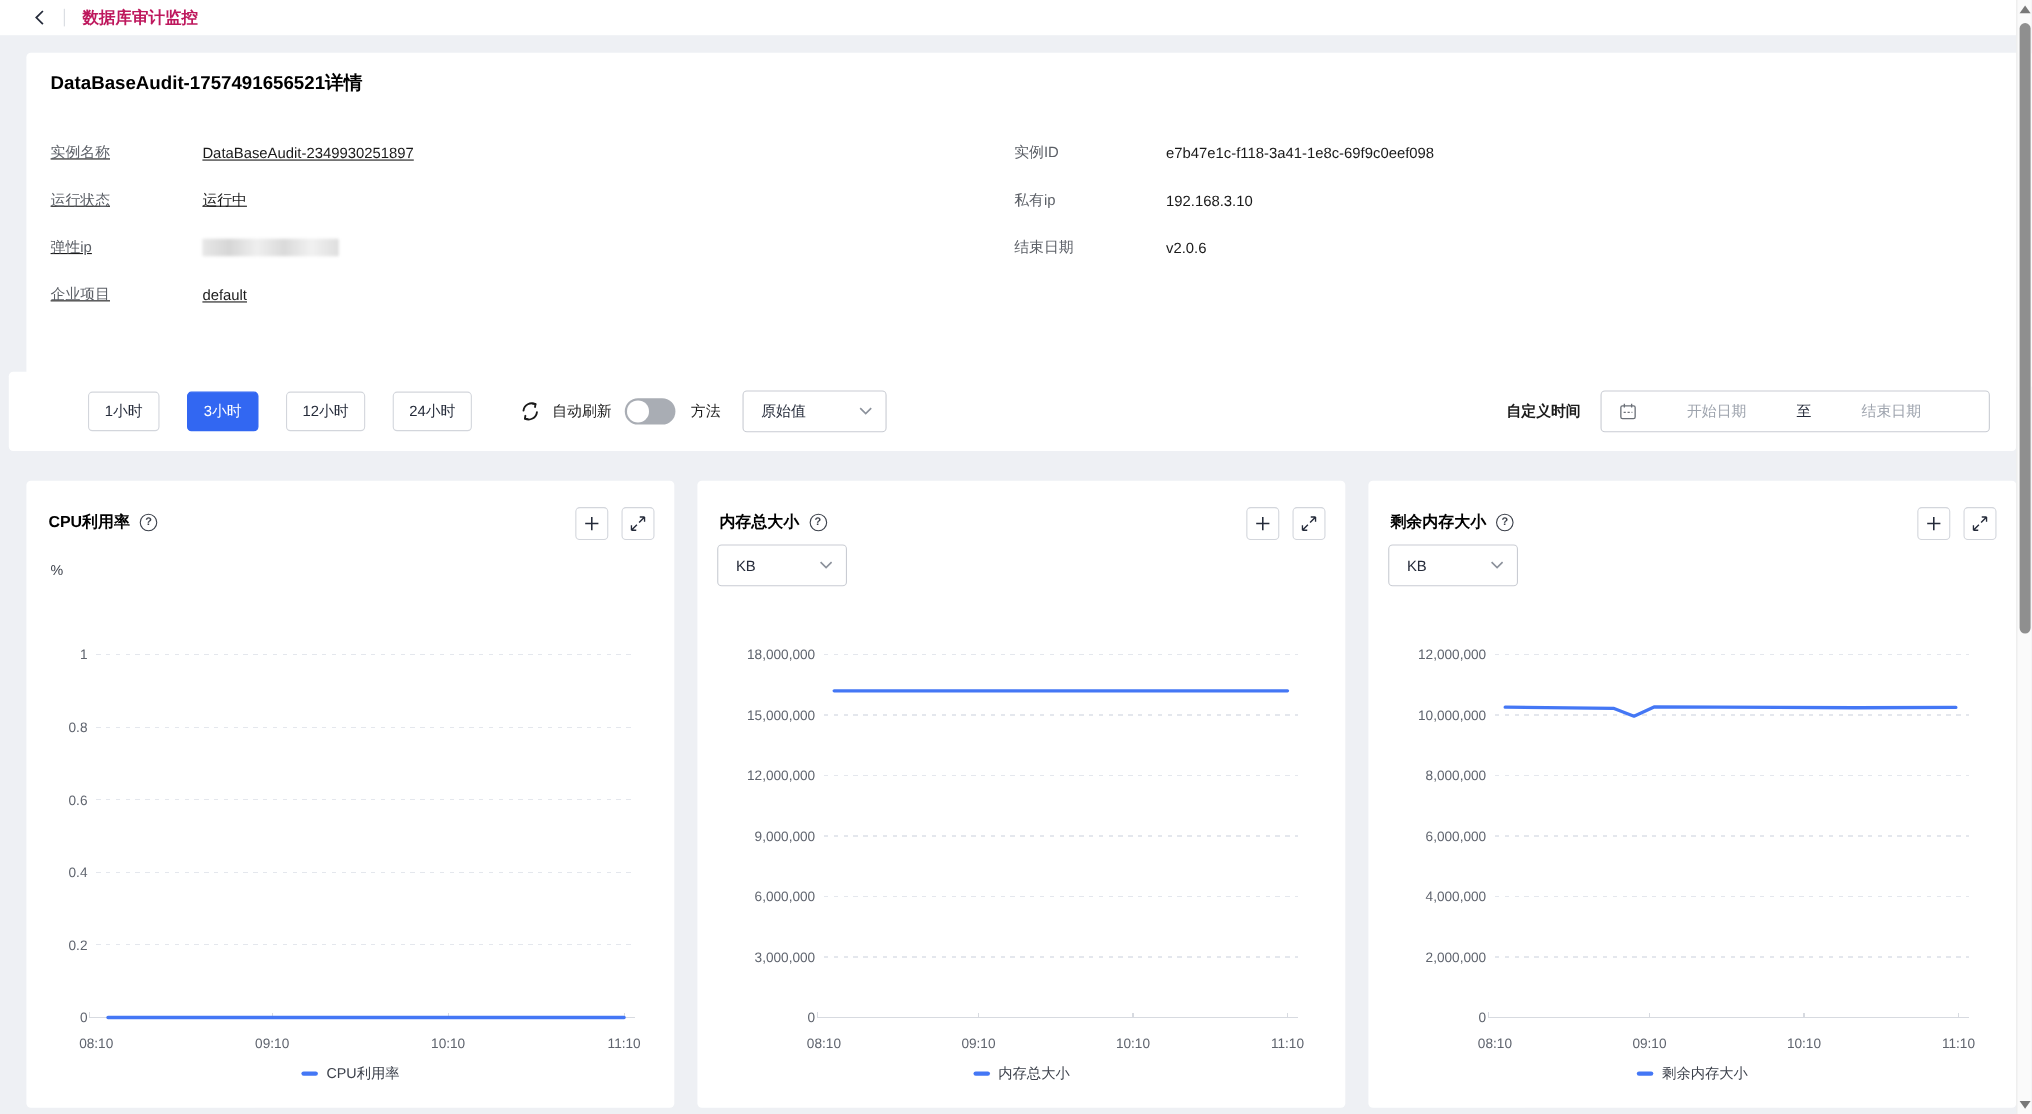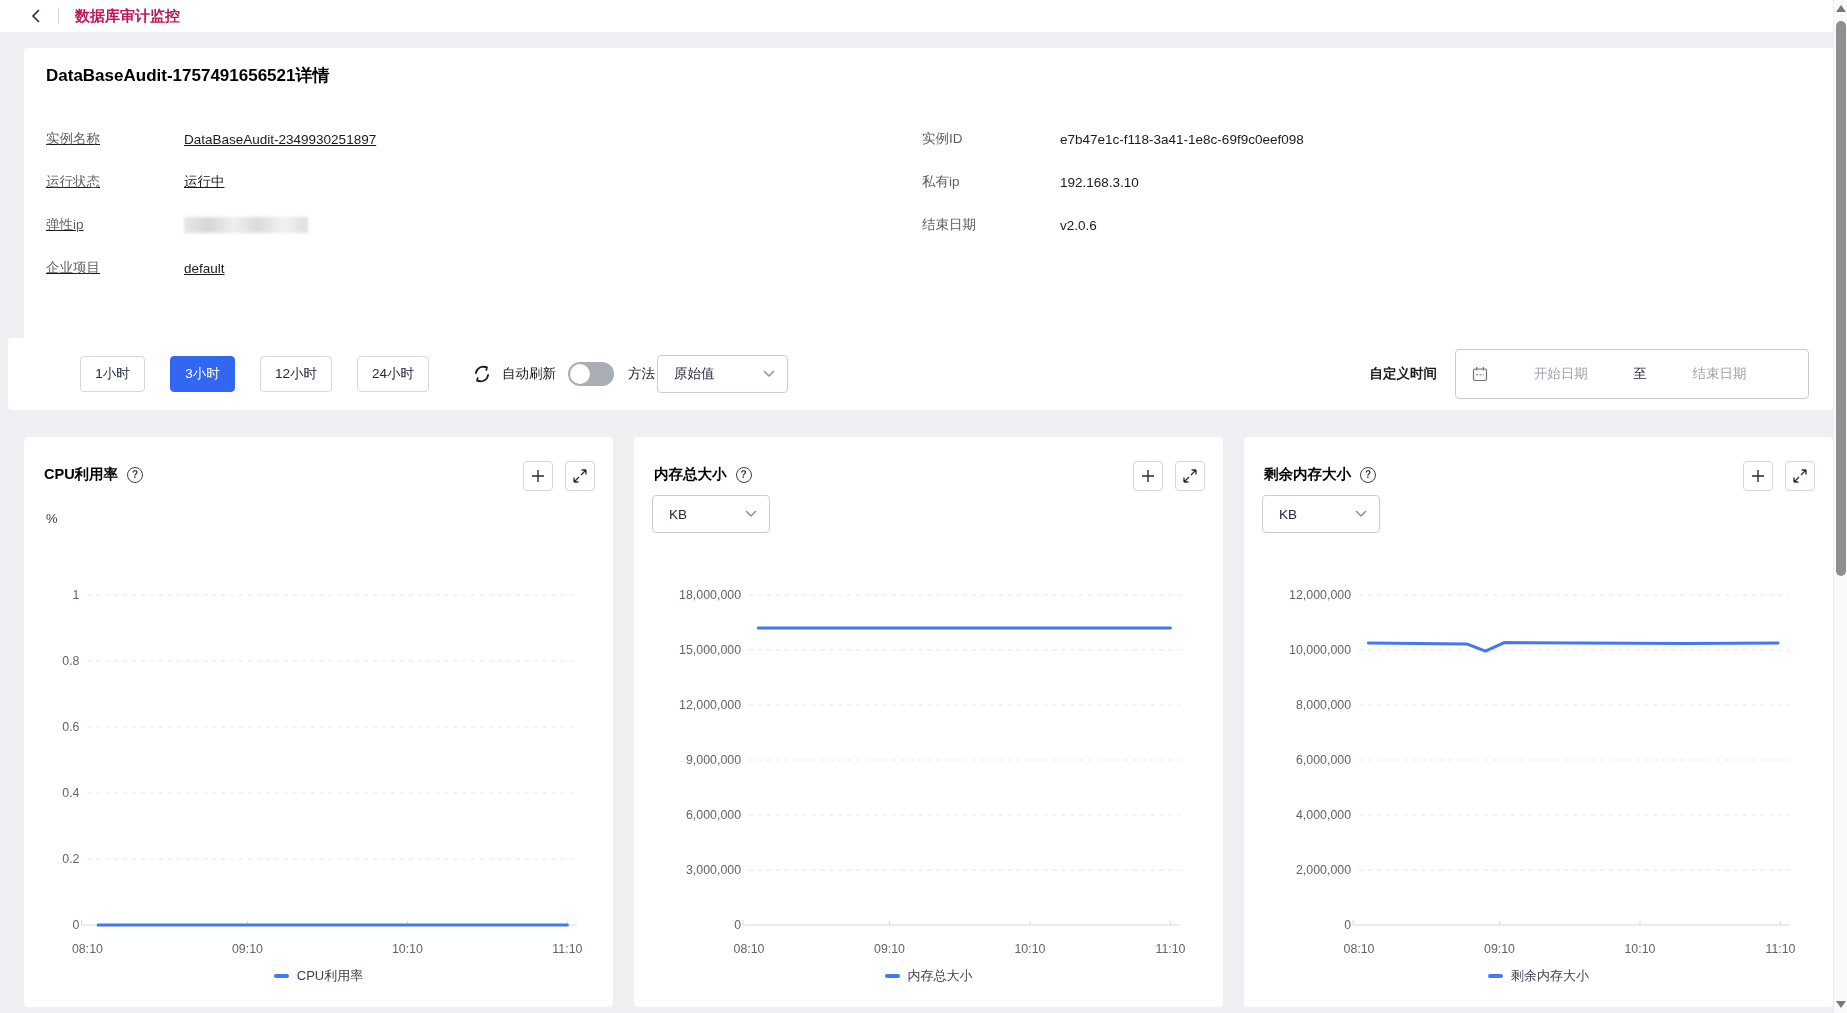--- a/index.html
+++ b/index.html
@@ -46,31 +46,31 @@
     font-family:inherit;
   }
   .range-btn.active { background:var(--accent,#3267f2); border-color:var(--accent,#3267f2); color:#fff; }
   .refresh-icon { margin-left:18px; margin-right:10px; display:flex; cursor:pointer; }
   .auto-refresh-label { font-size:13.5px; color:#1a1a1a; }
   .toggle {
     width:46px; height:24px; border-radius:12px; background:#a9adb4;
     margin:0 14px 0 12px; position:relative; cursor:pointer; flex:none;
   }
   .toggle .knob { position:absolute; left:2px; top:2px; width:20px; height:20px; border-radius:50%; background:#fff; }
-  .method-label { font-size:13.5px; color:#1a1a1a; margin-right:2px; }
+  .method-label { font-size:13.5px; color:#1a1a1a; margin-right:20px; }
   .select-box {
     height:38px; border:1px solid #c9ccd3; border-radius:4px; background:#fff;
     display:flex; align-items:center; justify-content:space-between;
     padding:0 12px 0 16px; font-size:13.5px; color:#252b3a; cursor:pointer;
   }
   #method-select { width:131px; }
   .toolbar-right { margin-left:auto; display:flex; align-items:center; }
   .custom-time-label { font-size:13.5px; font-weight:700; color:#1a1a1a; margin-right:18px; }
   .date-range {
-    width:354px; height:50px; border:1px solid #c9ccd3; border-radius:4px; background:#fff;
+    width:354px; height:38px; border:1px solid #c9ccd3; border-radius:4px; background:#fff;
     display:flex; align-items:center; padding:0 16px; cursor:text;
   }
   .date-placeholder { flex:1; text-align:center; font-size:13.5px; color:#9da3ad; }
   .date-sep { font-size:13.5px; color:#252b3a; }
 
   
   #charts-row { position:absolute; left:8px; top:437px; width:1825px; height:570px; display:flex; gap:21px;padding-left:16px; }
   .chart-card { position:relative; flex:1; background:#fff; border-radius:4px; overflow:hidden; }
   .chart-title-row { position:absolute; left:20px; top:28px; display:flex; align-items:center; gap:9px; }
   .chart-title { font-size:14.5px; font-weight:700; color:#000; }

